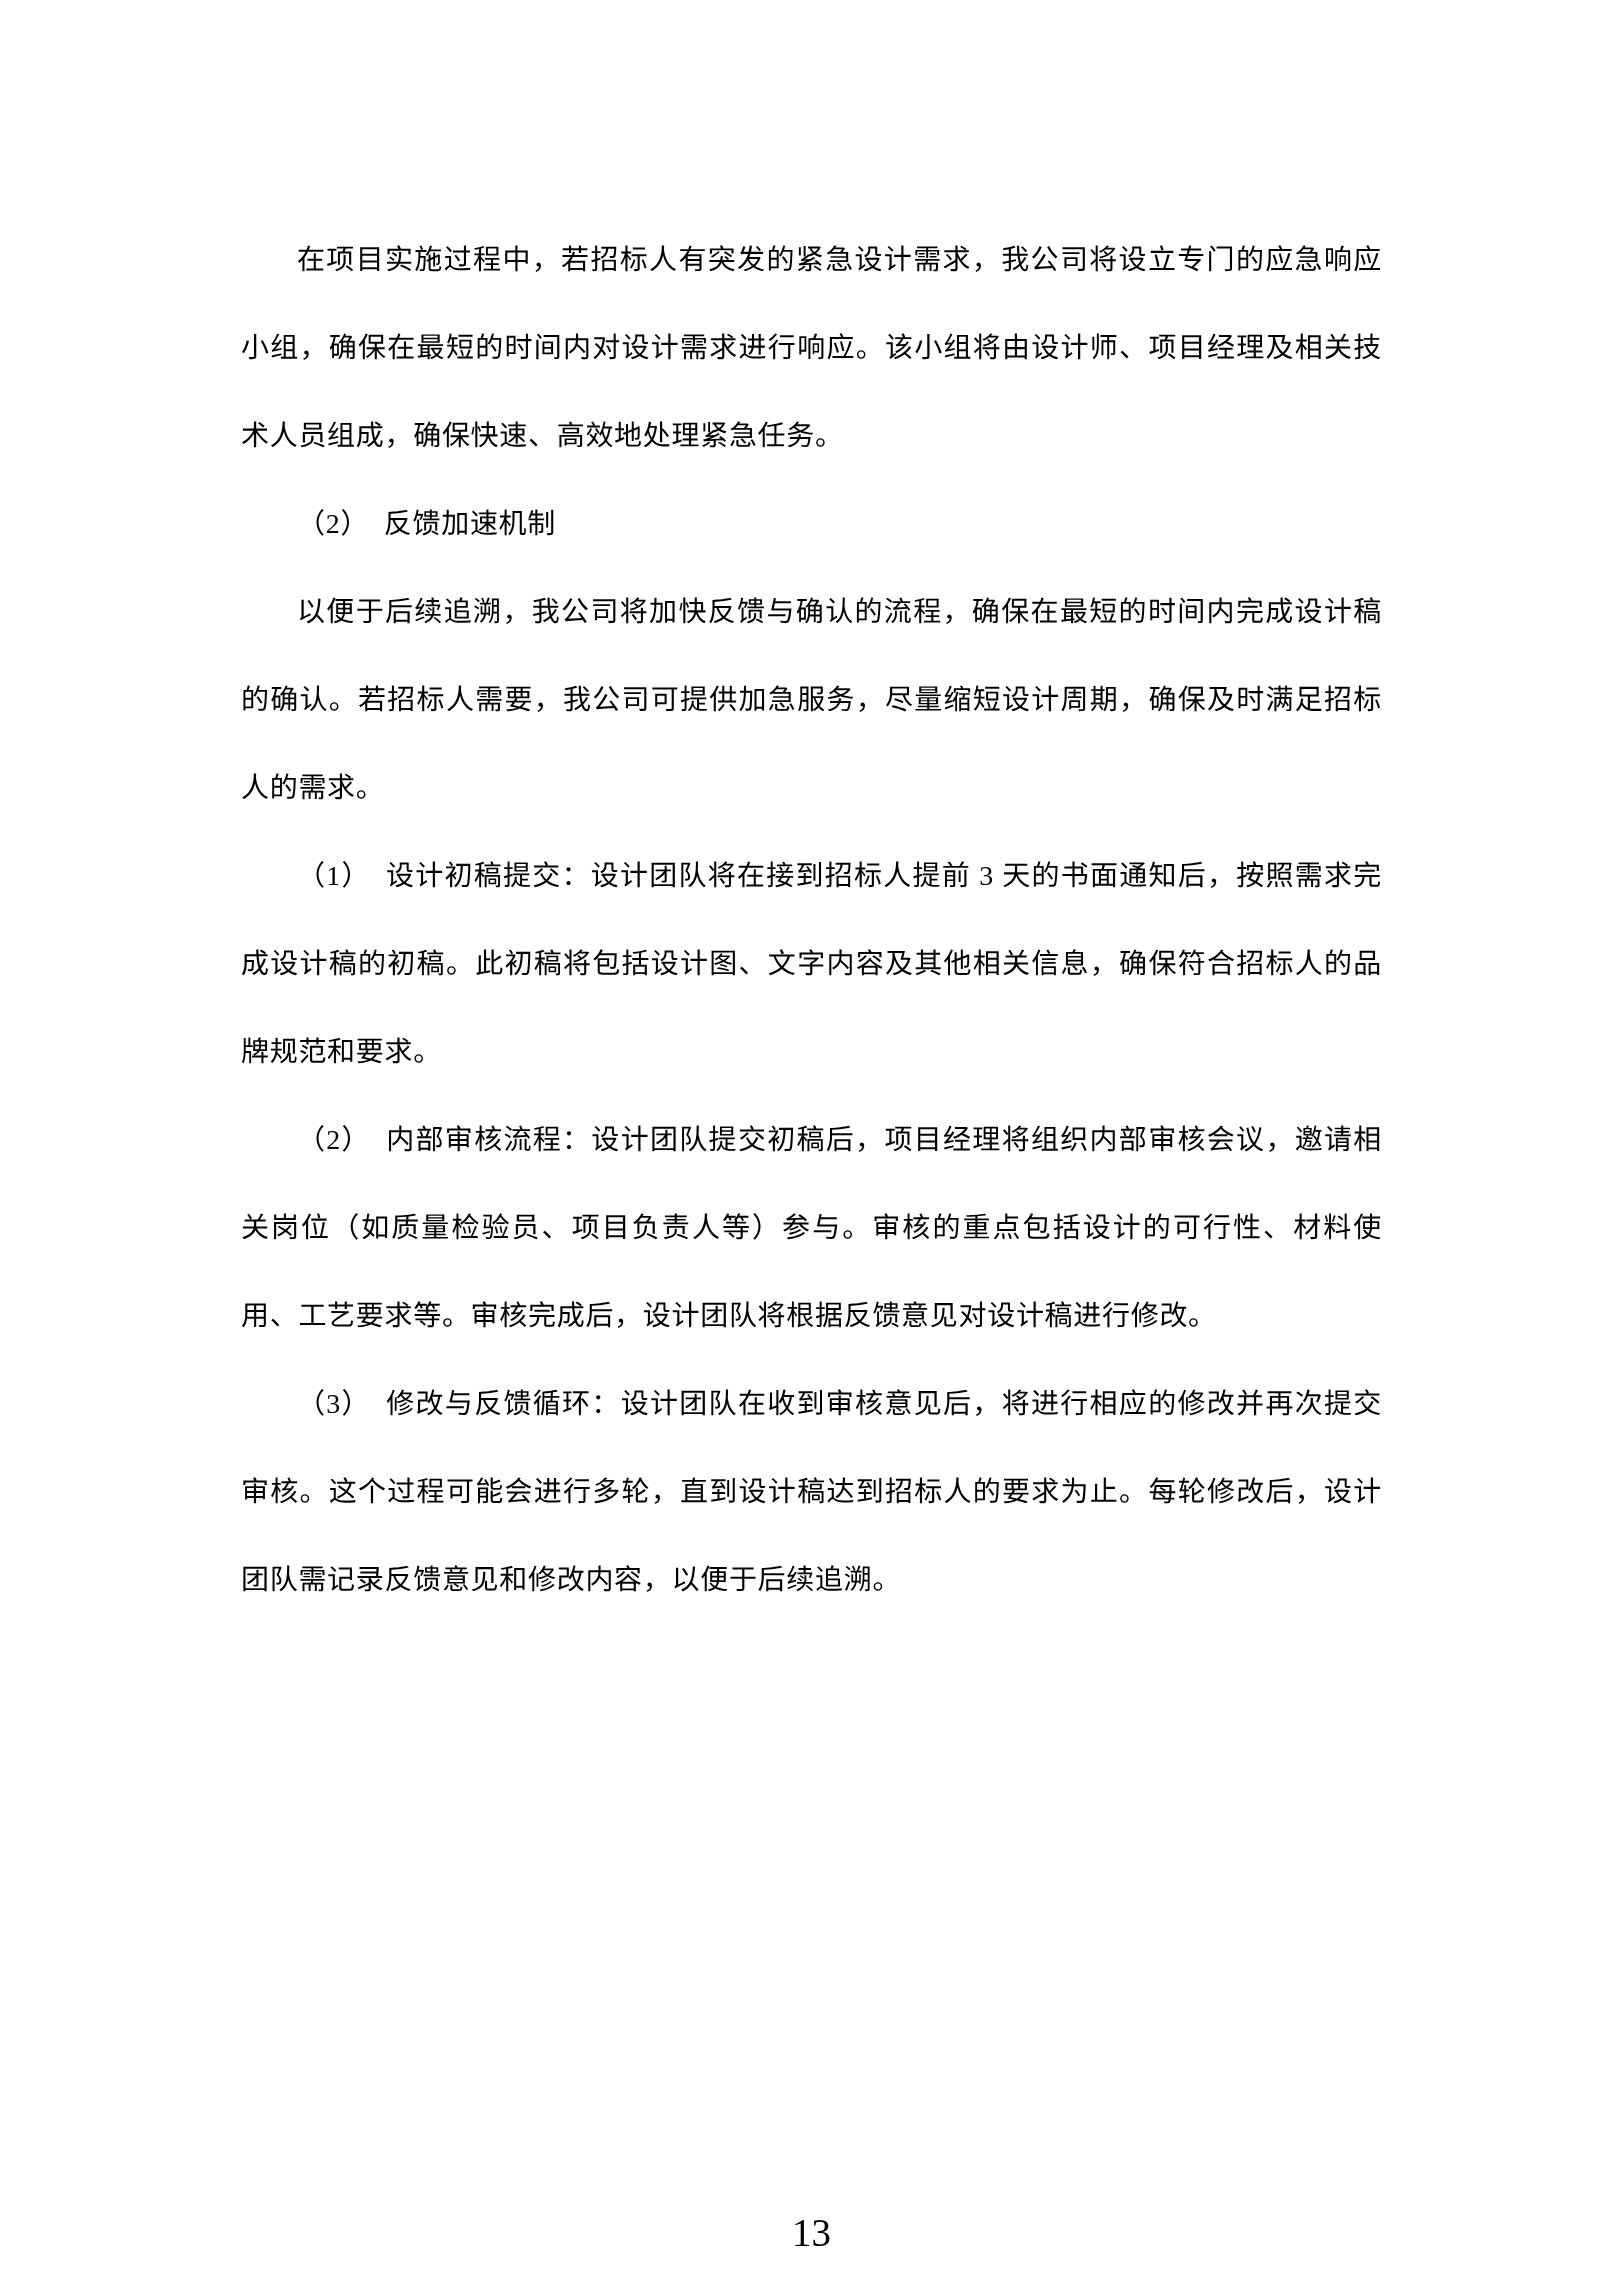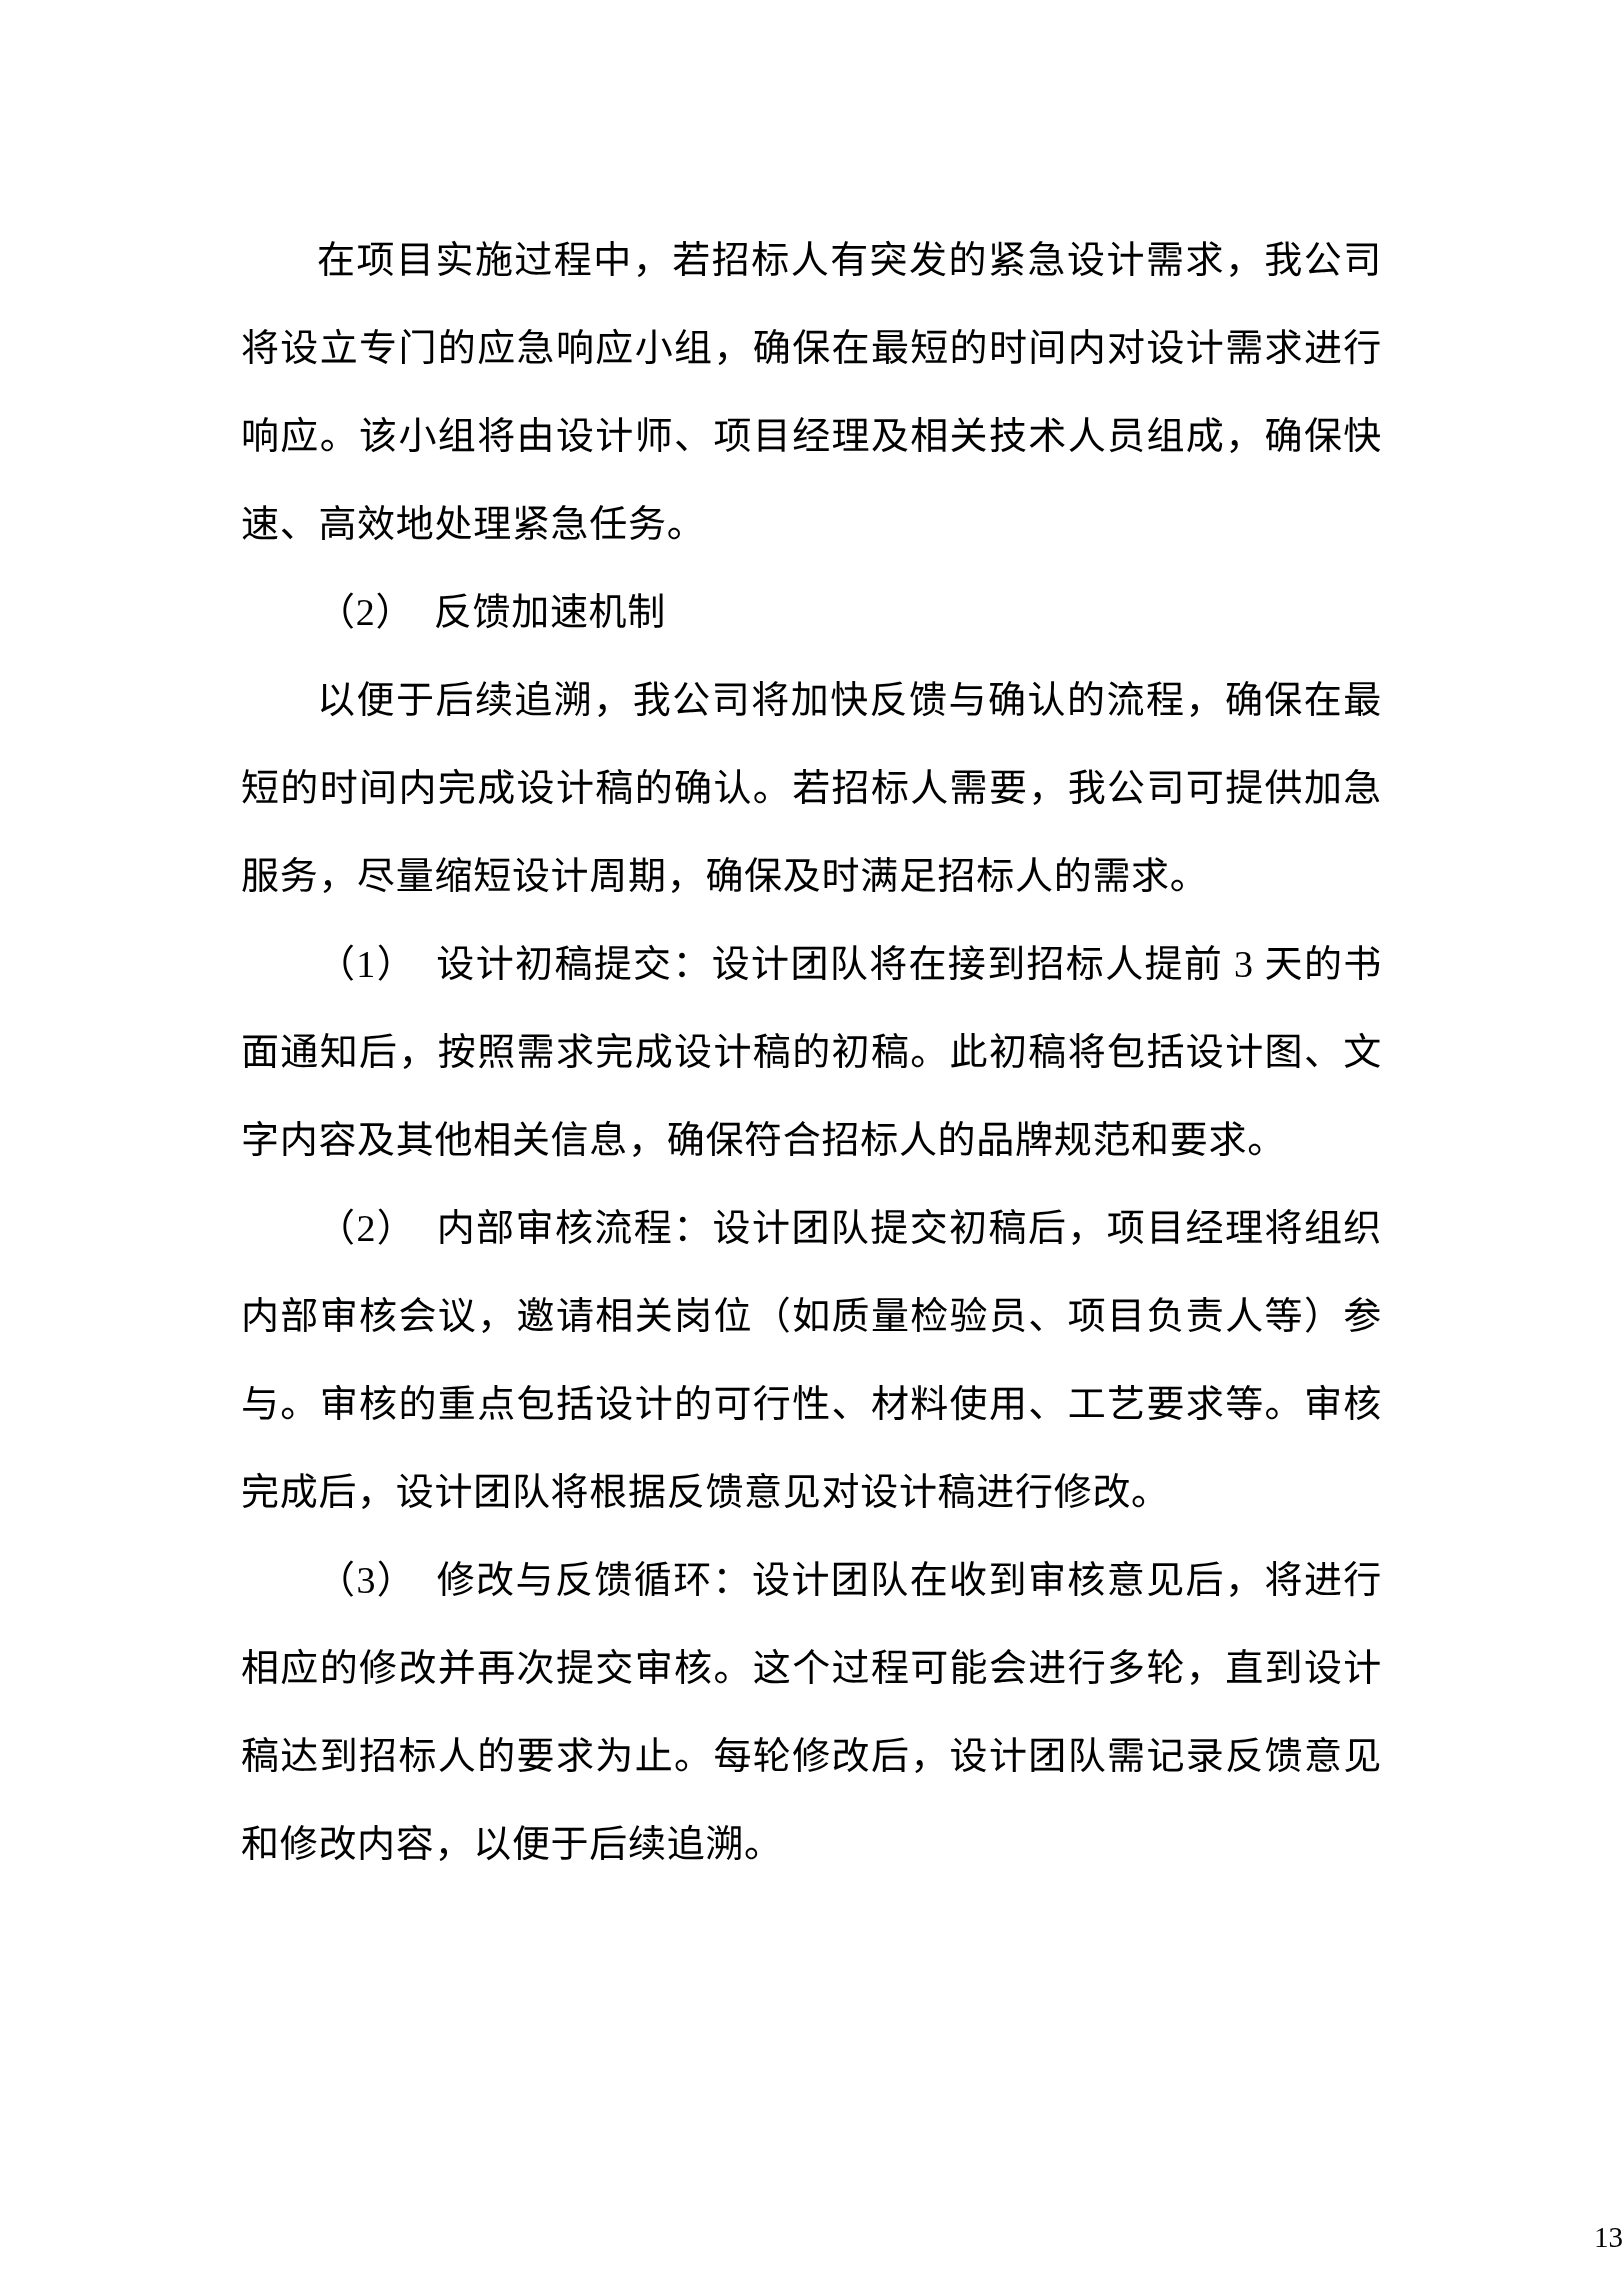--- a/index.html
+++ b/index.html
@@ -14,34 +14,34 @@
     margin: 0 auto;
     background: #ffffff;
     box-sizing: border-box;
     padding: 216px 241px 0 241px;
     font-family: "Liberation Serif", "DejaVu Serif", serif;
     color: #000000;
     overflow: hidden;
   }
   .body-text p {
     margin: 0;
-    font-size: 38px;
+    font-size: 28px;
     line-height: 88px;
     text-indent: 2em;
     text-align: justify;
     letter-spacing: 0.7px;
     word-break: break-all;
   }
   .page-number {
     position: absolute;
     bottom: 43px;
     left: 0;
     width: 100%;
-    text-align: right;
-    font-size: 29px;
+    text-align: center;
+    font-size: 39px;
     line-height: 1;
     color: #000000;
   }
 </style>
 </head>
 <body>
 
 <div class="page">
   <div class="body-text">
     <p>在项目实施过程中，若招标人有突发的紧急设计需求，我公司将设立专门的应急响应小组，确保在最短的时间内对设计需求进行响应。该小组将由设计师、项目经理及相关技术人员组成，确保快速、高效地处理紧急任务。</p>

